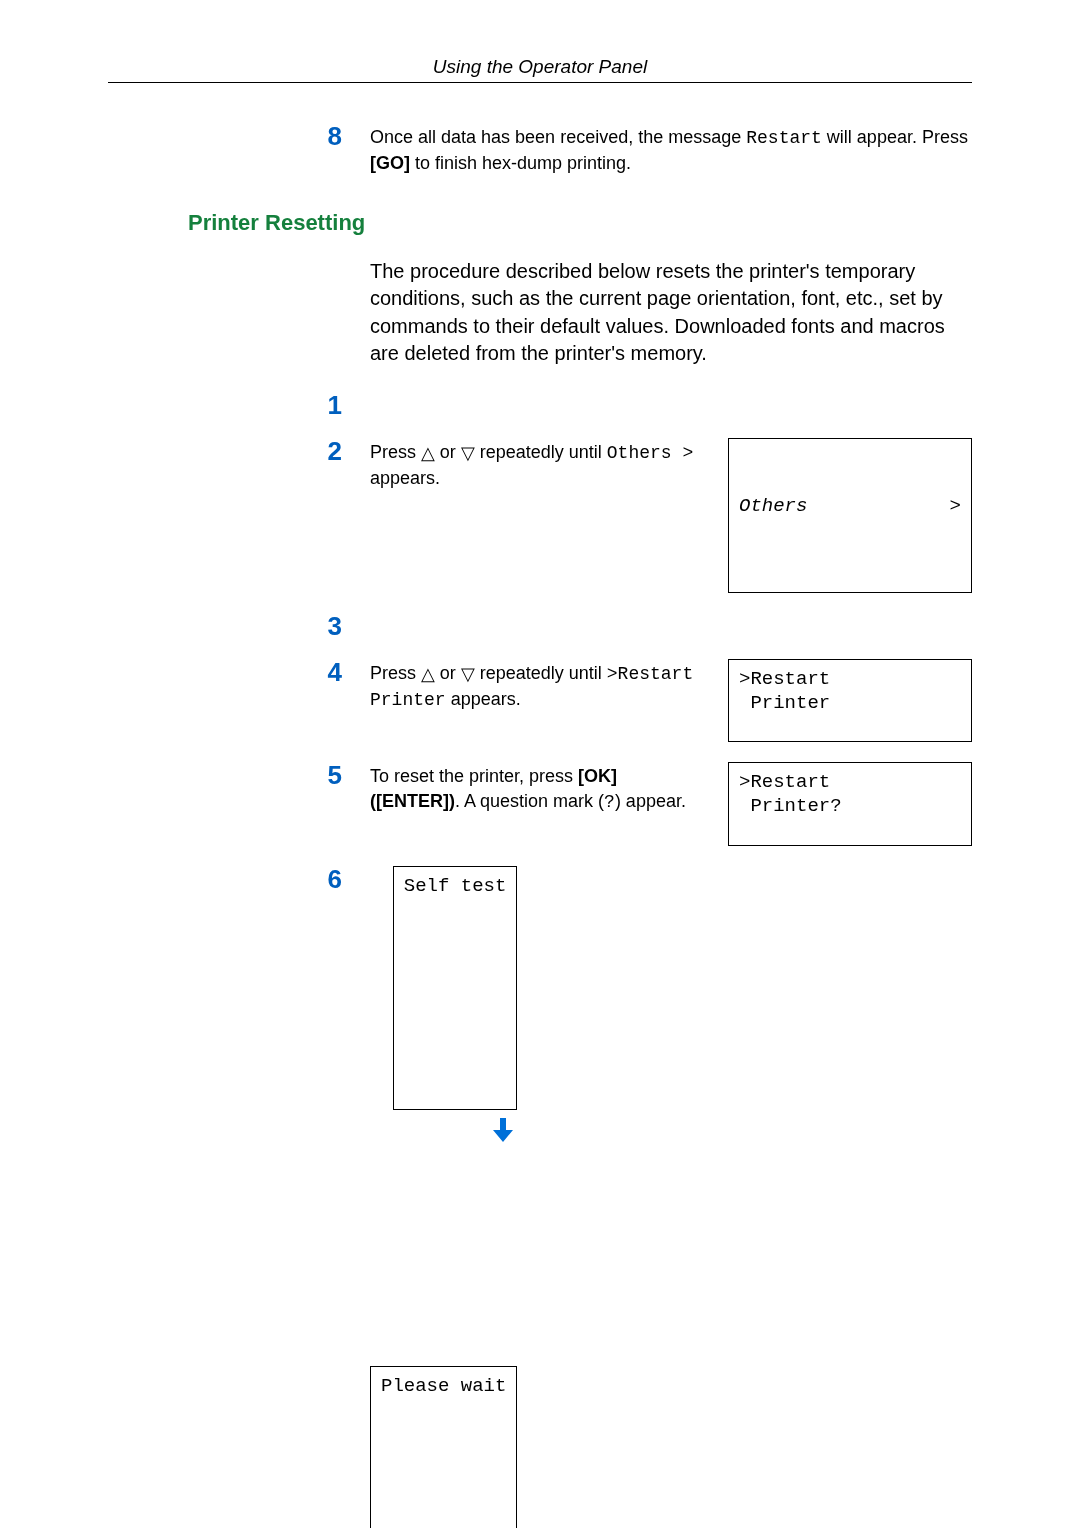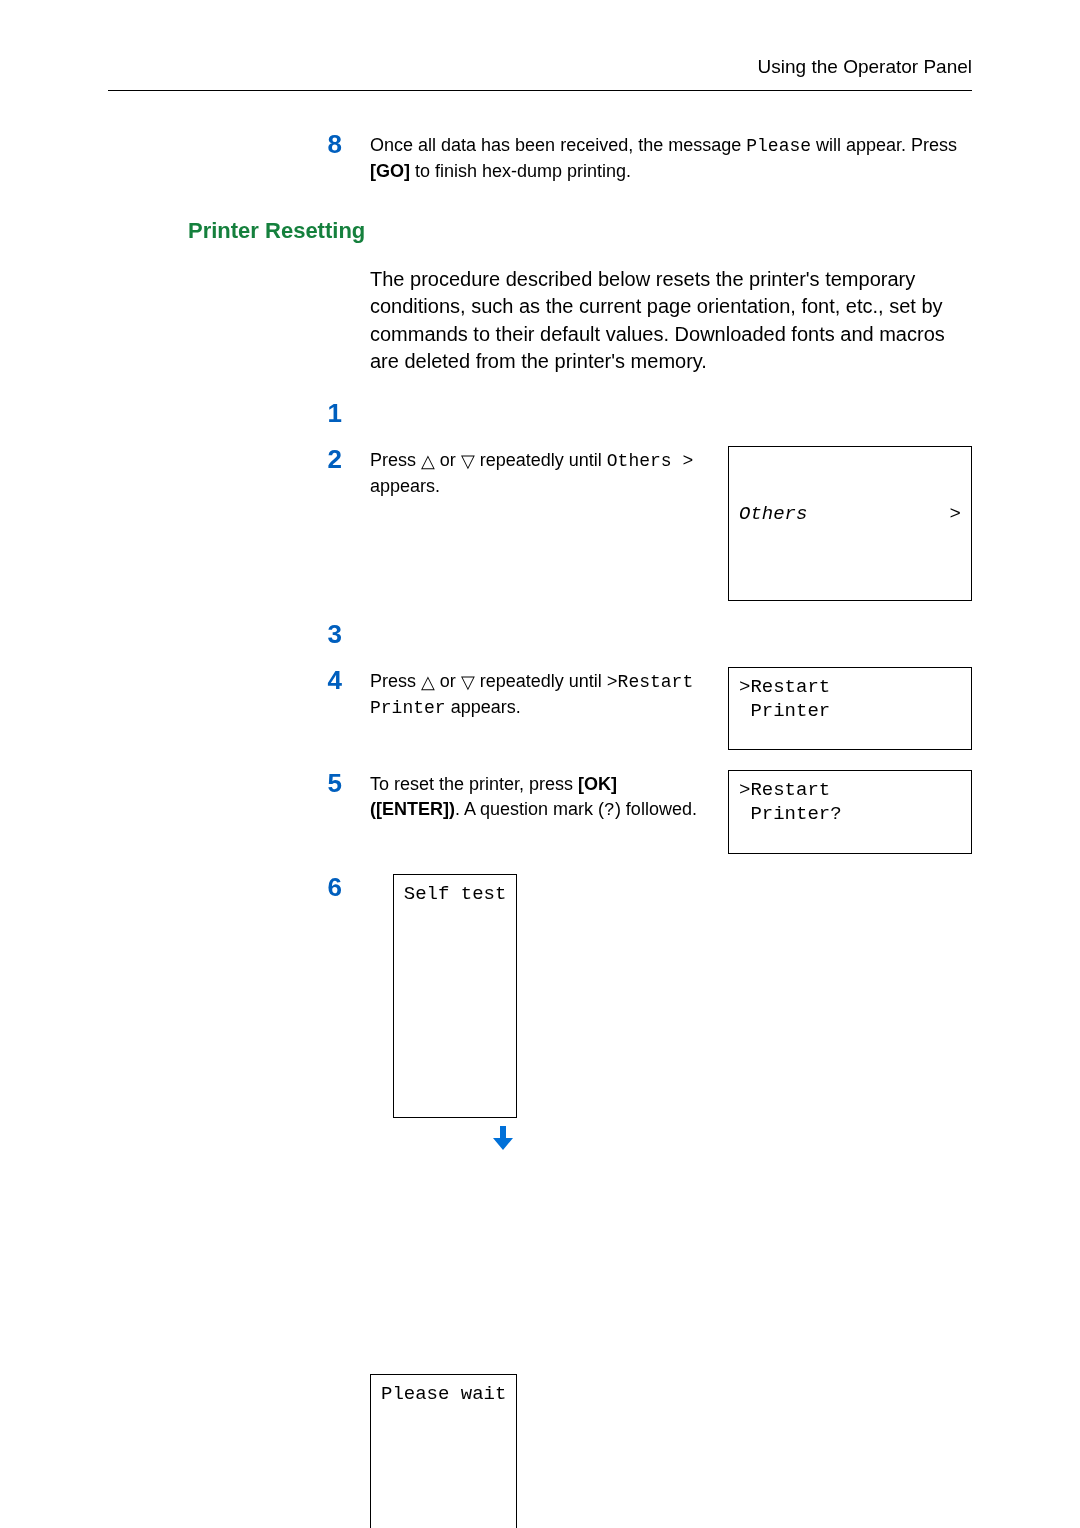--- a/index.html
+++ b/index.html
@@ -13,24 +13,25 @@
   .page {
     width: 1080px;
     min-height: 1528px;
     box-sizing: border-box;
     padding: 56px 108px 40px 108px;
     position: relative;
     display: flex;
     flex-direction: column;
   }
   .header-line {
-    text-align: right;
+    font-style: italic;
+    text-align: center;
     font-size: 19px;
     color: #000;
-    padding-bottom: 12px;
+    padding-bottom: 4px;
     border-bottom: 1.5px solid #000;
   }
   .content {
     margin-top: 40px;
     flex: 1;
   }
   .step-row {
     display: flex;
     align-items: flex-start;
     margin-bottom: 20px;
@@ -118,21 +119,21 @@
   <div class="header-line">
     <span>Using the Operator Panel</span>
   </div>
 
   <div class="content">
 
     <div class="step-row">
       <div class="step-num">8</div>
       <div class="step-body">
         <div class="step-text">
-          <span>Once all data has been received, the message </span><span class="mono">Please</span><span> will appear. Press </span><b class="key">[GO]</b><span> to finish hex-dump printing.</span>
+          <span>Once all data has been received, the message </span><span class="mono">Restart</span><span> will appear. Press </span><b class="key">[GO]</b><span> to finish hex-dump printing.</span>
         </div>
       </div>
     </div>
 
     <div class="section-title">Printer Resetting</div>
 
     <div class="intro-para">The procedure described below resets the printer's temporary conditions, such as the current page orientation, font, etc., set by commands to their default values. Downloaded fonts and macros are deleted from the printer's memory.</div>
 
     <div class="step-row">
       <div class="step-num">1</div>
@@ -165,21 +166,21 @@
         </div>
         <div class="lcd"><span>&gt;Restart
  Printer</span></div>
       </div>
     </div>
 
     <div class="step-row">
       <div class="step-num">5</div>
       <div class="step-body">
         <div class="step-text">
-          <span>To reset the printer, press </span><b class="key">[OK] ([ENTER])</b><span>. A question mark (</span><span class="mono">?</span><span>) followed.</span>
+          <span>To reset the printer, press </span><b class="key">[OK] ([ENTER])</b><span>. A question mark (</span><span class="mono">?</span><span>) appear.</span>
         </div>
         <div class="lcd"><span>&gt;Restart
  Printer?</span></div>
       </div>
     </div>
 
     <div class="step-row" style="margin-bottom:0;">
       <div class="step-num">6</div>
       <div class="step-body">
         <div class="right-col-stack">

